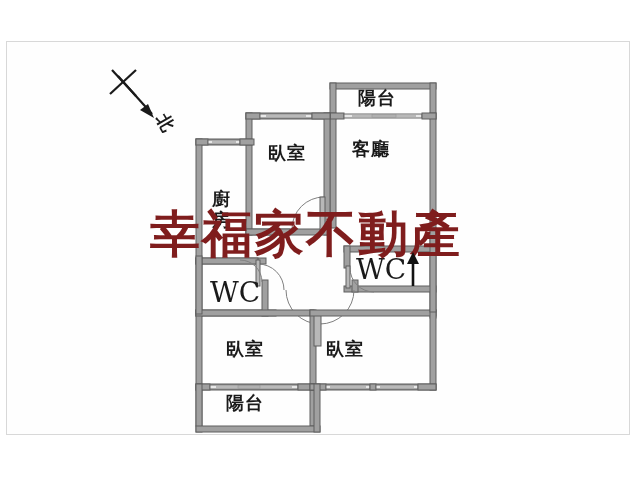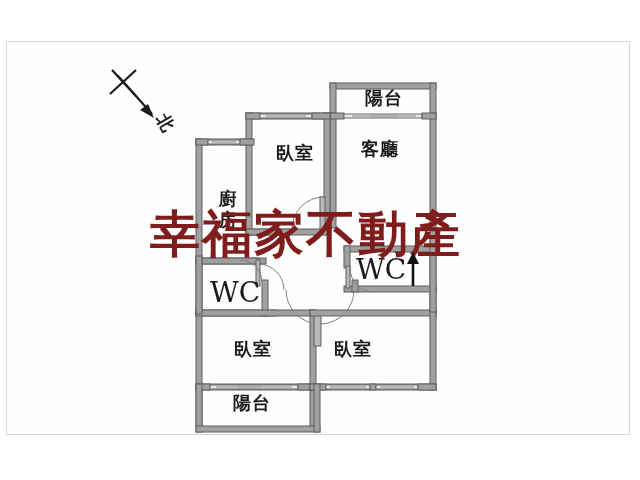--- a/index.html
+++ b/index.html
@@ -38,21 +38,20 @@
     height: 480px;
   }
   .label {
     position: absolute;
     color: #1a1a1a;
     font-family: "DejaVu Sans", "Liberation Sans", sans-serif;
     font-weight: 700;
     white-space: nowrap;
     line-height: 1.05;
     letter-spacing: 1px;
-    text-align: center;
   }
   .label.cjk {
     font-size: 18px;
   }
   .label.wc {
     font-family: "DejaVu Serif", "Liberation Serif", serif;
     font-size: 28px;
     font-weight: 400;
     letter-spacing: 0px;
   }

